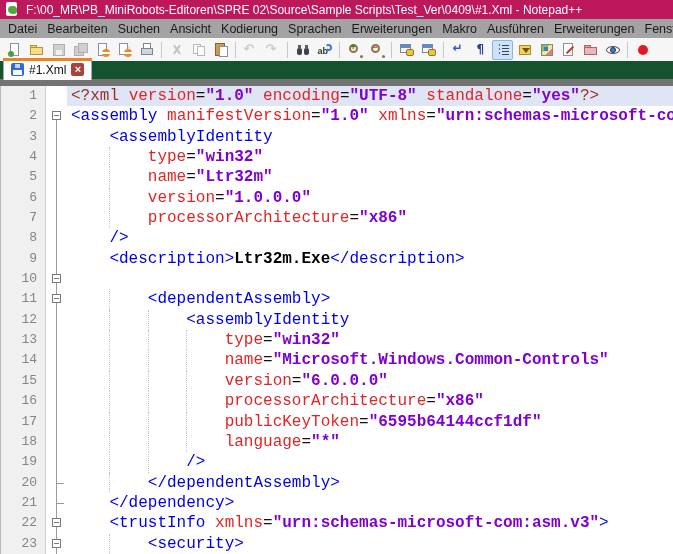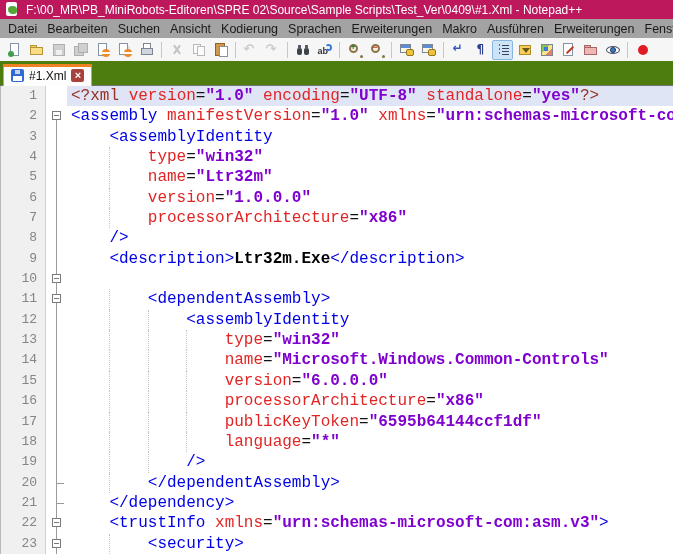--- a/index.html
+++ b/index.html
@@ -67,21 +67,21 @@
   .ic-docmap::after{content:"";position:absolute;left:5px;top:5px;width:4px;height:4px;background:#3a79d8;}
   .ic-doclist::before{content:"";position:absolute;left:2px;top:1px;width:10px;height:13px;background:#fff;border:1px solid #8593a6;}
   .ic-doclist::after{content:"";position:absolute;left:4px;top:7px;width:10px;height:2px;background:#c0392b;border-radius:1px;transform:rotate(-45deg);}
   .ic-folderws::before{content:"";position:absolute;left:1px;top:3px;width:7px;height:3px;background:#e5a7a7;border:1px solid #a96666;}
   .ic-folderws::after{content:"";position:absolute;left:1px;top:5px;width:13px;height:8px;background:#efb6b6;border:1px solid #a96666;}
   .ic-eye::before{content:"";position:absolute;left:1px;top:4px;width:14px;height:8px;background:#fff;border:1px solid #4a5568;border-radius:50%;}
   .ic-eye::after{content:"";position:absolute;left:5px;top:5px;width:6px;height:6px;background:#3a79d8;border:1px solid #22324a;border-radius:50%;}
   .ic-record::before{content:"";position:absolute;left:3px;top:3px;width:10px;height:10px;background:#e01b24;border-radius:50%;}
 
   
-  .tabbar{height:25px;background:#4d7c0f;border-bottom:1px solid #737373;display:flex;align-items:flex-end;padding-left:3px;box-sizing:border-box;}
+  .tabbar{height:25px;background:#14532d;border-bottom:7px solid #737373;display:flex;align-items:flex-end;padding-left:3px;box-sizing:border-box;}
   .tab{height:22px;display:flex;align-items:center;gap:5px;padding:0 7px;background:#fdfdfd;
        border:1px solid #a9a9a9;border-bottom:none;position:relative;margin-bottom:-1px;box-sizing:border-box;}
   .tab.active::before{content:"";position:absolute;left:-1px;right:-1px;top:-1px;height:3px;background:#ef8324;}
   .tab-label{font-size:12px;color:#111;}
   .tab-save{width:13px;height:13px;background:#2f6bd8;border-radius:2px;position:relative;display:inline-block;}
   .tab-save::before{content:"";position:absolute;left:4px;top:1px;width:5px;height:4px;background:#c9d4ec;}
   .tab-save::after{content:"";position:absolute;left:2px;top:7px;width:9px;height:5px;background:#fff;}
   .tab-close{width:13px;height:13px;background:#a8423c;border-radius:2px;position:relative;display:inline-block;}
   .tab-close::before{content:"×";position:absolute;left:0;top:-1px;width:13px;text-align:center;color:#fff;font:bold 11px/14px "Liberation Sans",sans-serif;}
 

